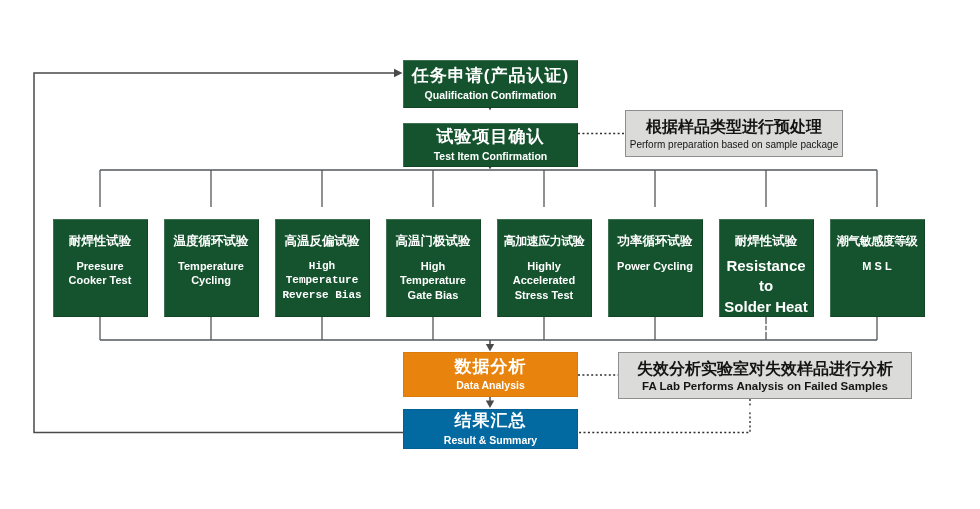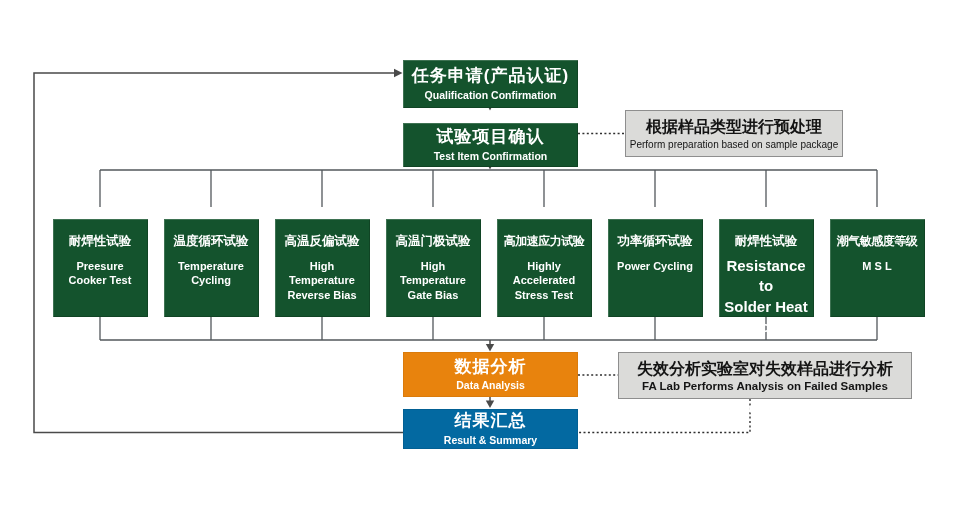--- a/index.html
+++ b/index.html
@@ -92,21 +92,21 @@
       <div class="en">Preesure
 Cooker Test</div>
     </div>
 
     <div class="node slate test-box" style="left: 163.5px;">
       <div class="zh">温度循环试验</div>
       <div class="en">Temperature
 Cycling</div>
     </div>
 
-    <div class="node slate test-box" style="left: 274.5px;">
+    <div class="node slate test-box" style="left: 274.5px; font-family: Liberation Mono, monospace;">
       <div class="zh">高温反偏试验</div>
       <div class="en">High
 Temperature
 Reverse Bias</div>
     </div>
 
     <div class="node slate test-box" style="left: 385.5px;">
       <div class="zh">高温门极试验</div>
       <div class="en">High
 Temperature

